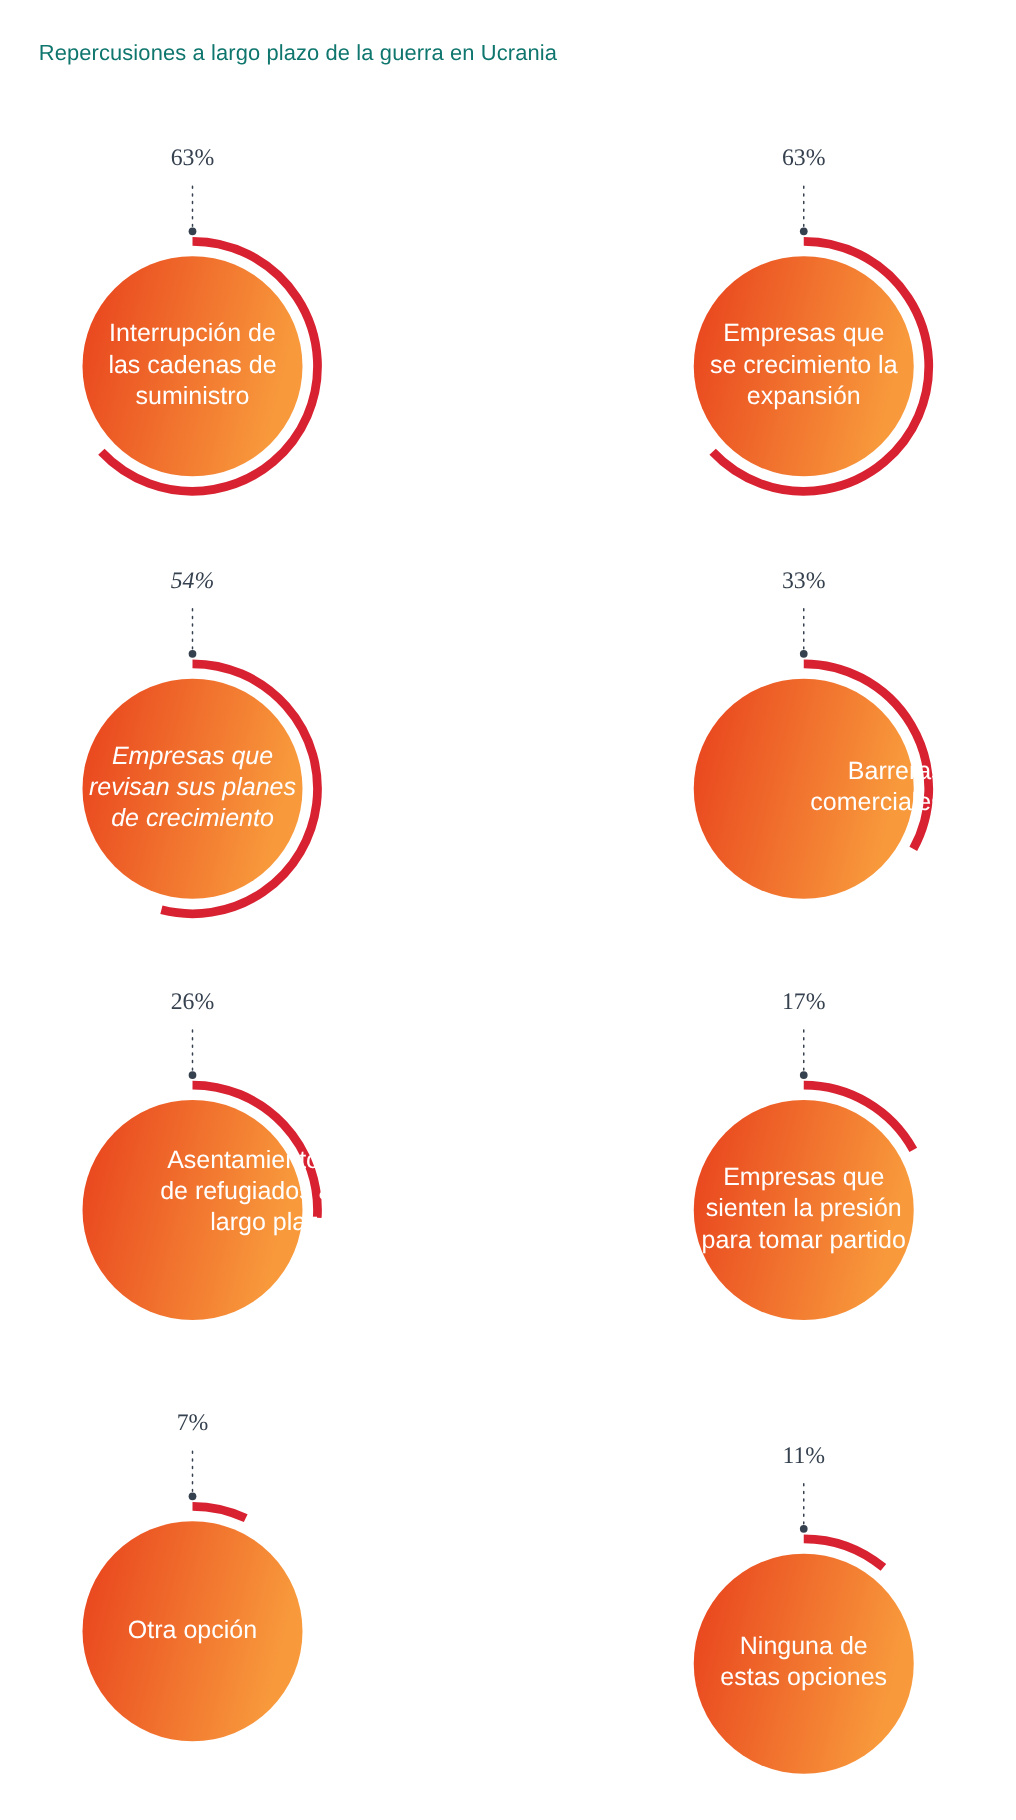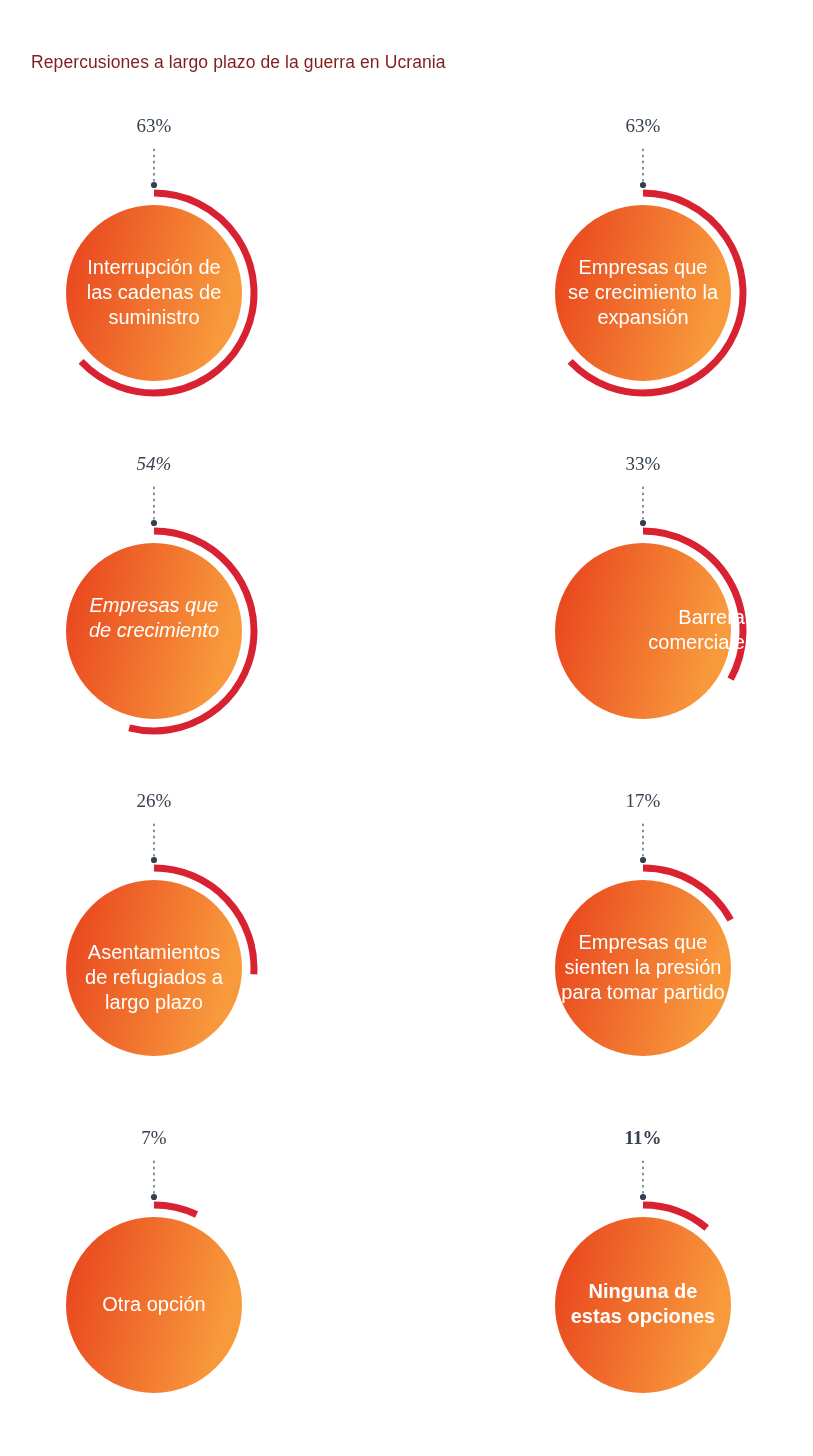--- a/index.html
+++ b/index.html
@@ -14,23 +14,22 @@
     font-family: "Liberation Sans", sans-serif;
     overflow: hidden;
   }
 
   #page-title {
     position: absolute;
     left: 31px;
     top: 32px;
     font-size: 17.5px;
     letter-spacing: 0.1px;
-    color: #7f1d1d;
+    color: #0f766e;
     white-space: nowrap;
-    margin-top: 20px;
   }
 
   .gauge-grid {
     position: absolute;
     left: 0;
     top: 0;
     width: 813px;
     height: 1456px;
     border-radius: 31px;
   }
@@ -123,20 +122,21 @@
           </linearGradient>
         </defs>
         <text class="pct-text" x="130" y="27" text-anchor="middle">54%</text>
         <line x1="130" y1="44" x2="130" y2="76" stroke="#36414f" stroke-width="1.2" stroke-dasharray="1.6 4.5" stroke-linecap="round"></line>
         <circle cx="130" cy="80" r="3.1" fill="#36414f"></circle>
         <path d="M 130.00 88.00 A 100 100 0 1 1 105.13 284.86" fill="none" stroke="#D92231" stroke-width="7" stroke-linecap="butt"></path>
         <circle cx="130" cy="188" r="88" fill="url(#grad2)"></circle>
       </svg>
       <div class="gauge-label" style="top: 149.5px;">
         <div>Empresas que</div>
+        <div>revisan sus planes</div>
         <div>de crecimiento</div>
       </div>
     </div>
     <div class="gauge" style="left: 513px; top: 443px;">
       <svg class="gauge-svg" viewBox="0 0 260 300">
         <defs>
           <linearGradient id="grad3" x1="0" y1="0" x2="1" y2="0.25">
             <stop offset="0" stop-color="#E8401C"></stop>
             <stop offset="1" stop-color="#F89A3C"></stop>
           </linearGradient>
@@ -159,21 +159,21 @@
             <stop offset="0" stop-color="#E8401C"></stop>
             <stop offset="1" stop-color="#F89A3C"></stop>
           </linearGradient>
         </defs>
         <text class="pct-text" x="130" y="27" text-anchor="middle">26%</text>
         <line x1="130" y1="44" x2="130" y2="76" stroke="#36414f" stroke-width="1.2" stroke-dasharray="1.6 4.5" stroke-linecap="round"></line>
         <circle cx="130" cy="80" r="3.1" fill="#36414f"></circle>
         <path d="M 130.00 88.00 A 100 100 0 0 1 229.80 194.28" fill="none" stroke="#D92231" stroke-width="7" stroke-linecap="butt"></path>
         <circle cx="130" cy="188" r="88" fill="url(#grad4)"></circle>
       </svg>
-      <div class="gauge-label" style="top: 160px;">
+      <div class="gauge-label" style="top: 136px; text-align: right;">
         <div>Asentamientos</div>
         <div>de refugiados a</div>
         <div>largo plazo</div>
       </div>
     </div>
     <div class="gauge" style="left: 513px; top: 780px;">
       <svg class="gauge-svg" viewBox="0 0 260 300">
         <defs>
           <linearGradient id="grad5" x1="0" y1="0" x2="1" y2="0.25">
             <stop offset="0" stop-color="#E8401C"></stop>
@@ -203,21 +203,21 @@
         <text class="pct-text" x="130" y="27" text-anchor="middle">7%</text>
         <line x1="130" y1="44" x2="130" y2="76" stroke="#36414f" stroke-width="1.2" stroke-dasharray="1.6 4.5" stroke-linecap="round"></line>
         <circle cx="130" cy="80" r="3.1" fill="#36414f"></circle>
         <path d="M 130.00 88.00 A 100 100 0 0 1 172.58 97.52" fill="none" stroke="#D92231" stroke-width="7" stroke-linecap="butt"></path>
         <circle cx="130" cy="188" r="88" fill="url(#grad6)"></circle>
       </svg>
       <div class="gauge-label" style="top: 174.5px;">
         <div>Otra opción</div>
       </div>
     </div>
-    <div class="gauge" style="left: 513px; top: 1117px; font-weight: bold;">
+    <div class="gauge" style="left: 513px; top: 1143px;">
       <svg class="gauge-svg" viewBox="0 0 260 300">
         <defs>
           <linearGradient id="grad7" x1="0" y1="0" x2="1" y2="0.25">
             <stop offset="0" stop-color="#E8401C"></stop>
             <stop offset="1" stop-color="#F89A3C"></stop>
           </linearGradient>
         </defs>
         <text class="pct-text" x="130" y="27" text-anchor="middle">11%</text>
         <line x1="130" y1="44" x2="130" y2="76" stroke="#36414f" stroke-width="1.2" stroke-dasharray="1.6 4.5" stroke-linecap="round"></line>
         <circle cx="130" cy="80" r="3.1" fill="#36414f"></circle>

